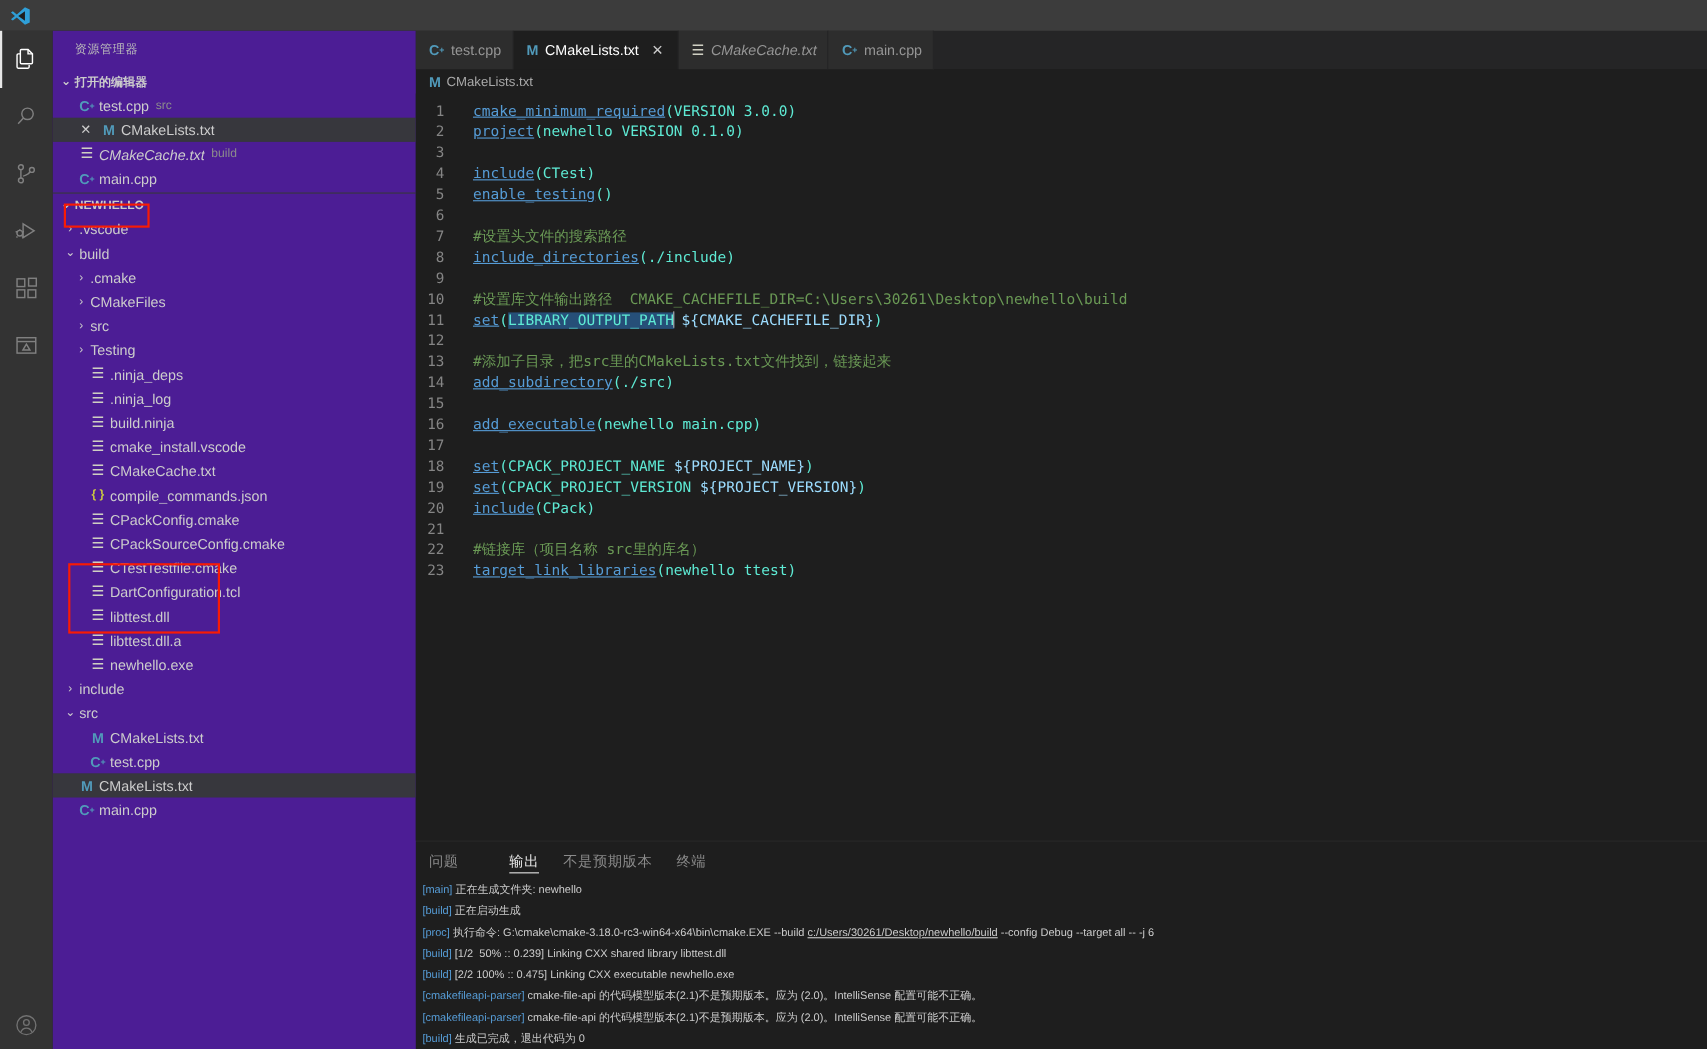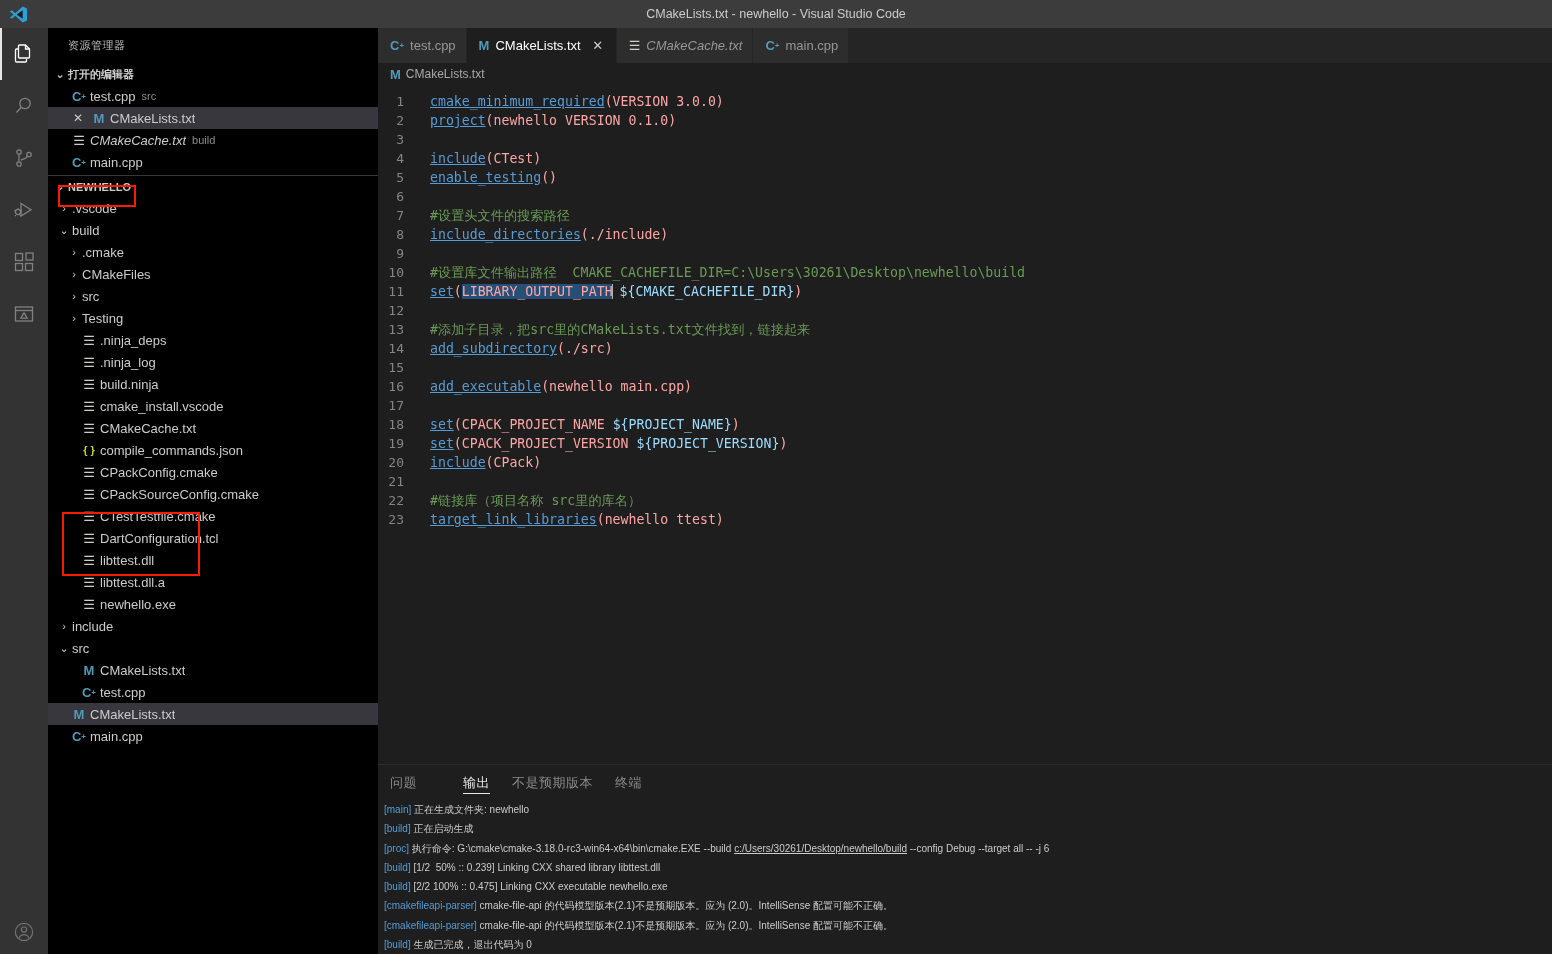--- a/index.html
+++ b/index.html
@@ -44,21 +44,21 @@
     position: relative; cursor: pointer; opacity: .62;
   }
   .act-icon.active { opacity: 1; }
   .act-icon.active::before {
     content:""; position: absolute; left: 0; top: 0; bottom: 0; width: 2px; background: #e7e7e7;
   }
   .act-spacer { flex: 1 1 auto; }
 
   
   .sidebar {
-    width: 330px; flex: 0 0 330px; background: #000000;
+    width: 330px; flex: 0 0 330px; background: #4c1d95;
     display: flex; flex-direction: column; overflow: hidden;
     position: relative;
   }
   .sb-title {
     height: 35px; line-height: 35px; padding: 0 20px;
     font-size: 11px; letter-spacing: .5px; color: #bbbbbb; text-transform: none;
   }
   .sb-section-header {
     height: 22px; display: flex; align-items: center;
     font-size: 11px; font-weight: bold; color: #cccccc; padding-left: 4px; cursor: pointer;
@@ -121,21 +121,21 @@
   }
   .cline { display: flex; height: 19px; align-items: center; }
   .lnum {
     width: 52px; flex: 0 0 52px; text-align: right; padding-right: 26px;
     color: #858585; font-size: 13px;
     font-family: "DejaVu Sans Mono","Liberation Mono", monospace;
   }
   .ltext { flex: 1 1 auto; white-space: pre; }
 
   .tk-fn   { color: #569cd6; text-decoration: underline; }
-  .tk-arg  { color: #fca5a5; }
+  .tk-arg  { color: #5eead4; }
   .tk-cmt  { color: #6a9955; }
   .tk-var  { color: #9cdcfe; }
   .sel     { background: #264f78; }
   .cursor  { display:inline-block; width:1px; height:15px; background:#aeafad; vertical-align:-3px; margin:0 -1px; }
 
   
   .panel { flex: 0 0 190px; height: 190px; background: #1e1e1e; border-top: 1px solid #2b2b2b; display:flex; flex-direction:column; }
   .panel-tabs { height: 35px; flex: 0 0 35px; display: flex; align-items: center; padding-left: 12px; }
   .ptab {
     font-size: 13px; color: #8a8a8a; margin-right: 22px; height: 35px;
@@ -159,21 +159,20 @@
 
 <div class="app">
 
   <div class="titlebar">
     <div class="vscode-logo">
       <svg width="19" height="19" viewBox="0 0 100 100" aria-hidden="true">
         <path d="M72 8 L95 19 L95 81 L72 92 L33 57 L14 72 L5 66 L24 50 L5 34 L14 28 L33 43 Z" fill="#2f9fd8"></path>
         <path d="M72 27 L72 73 L40 50 Z" fill="#1e1e1e"></path>
       </svg>
     </div>
-    <div class="title-center">CMakeLists.txt - newhello - Visual Studio Code</div>
   </div>
 
   <div class="body-row">
 
     <div class="activitybar">
       <div class="act-icon active">
         <svg width="24" height="24" viewBox="0 0 24 24" fill="none" stroke="#ffffff" stroke-width="1.3">
           <path d="M13.5 3H7.5a1 1 0 0 0-1 1v11a1 1 0 0 0 1 1h9a1 1 0 0 0 1-1V7z"></path>
           <path d="M13.5 3v4h4"></path>
           <path d="M6.5 7h-2a1 1 0 0 0-1 1v11a1 1 0 0 0 1 1h9a1 1 0 0 0 1-1v-2"></path>

